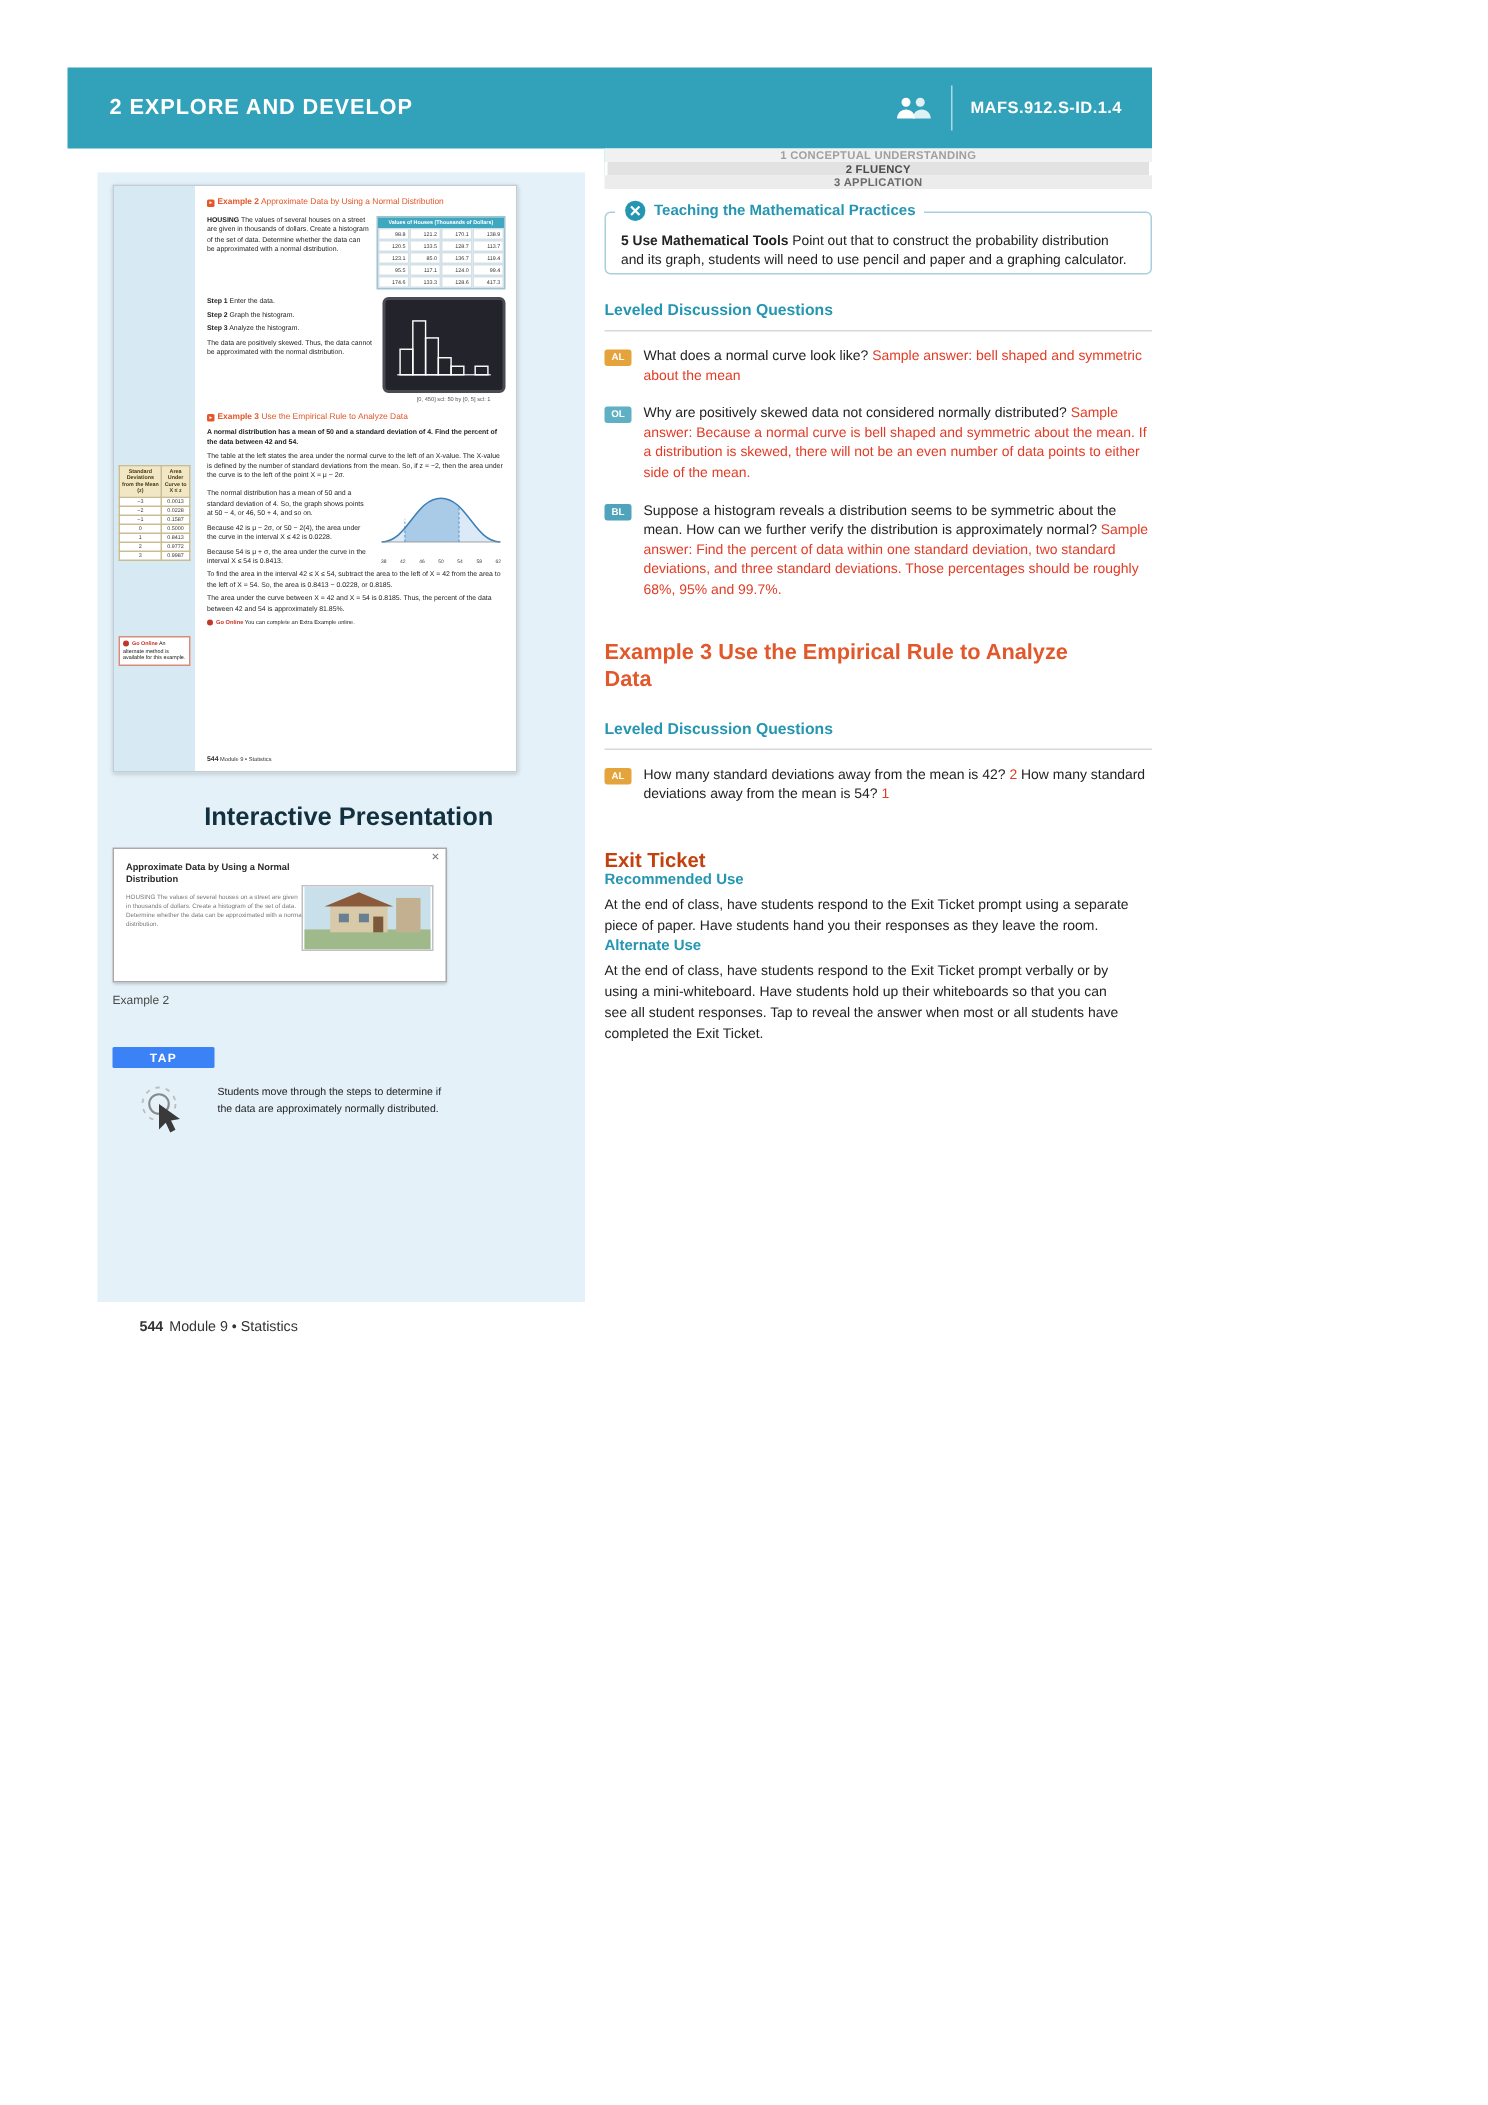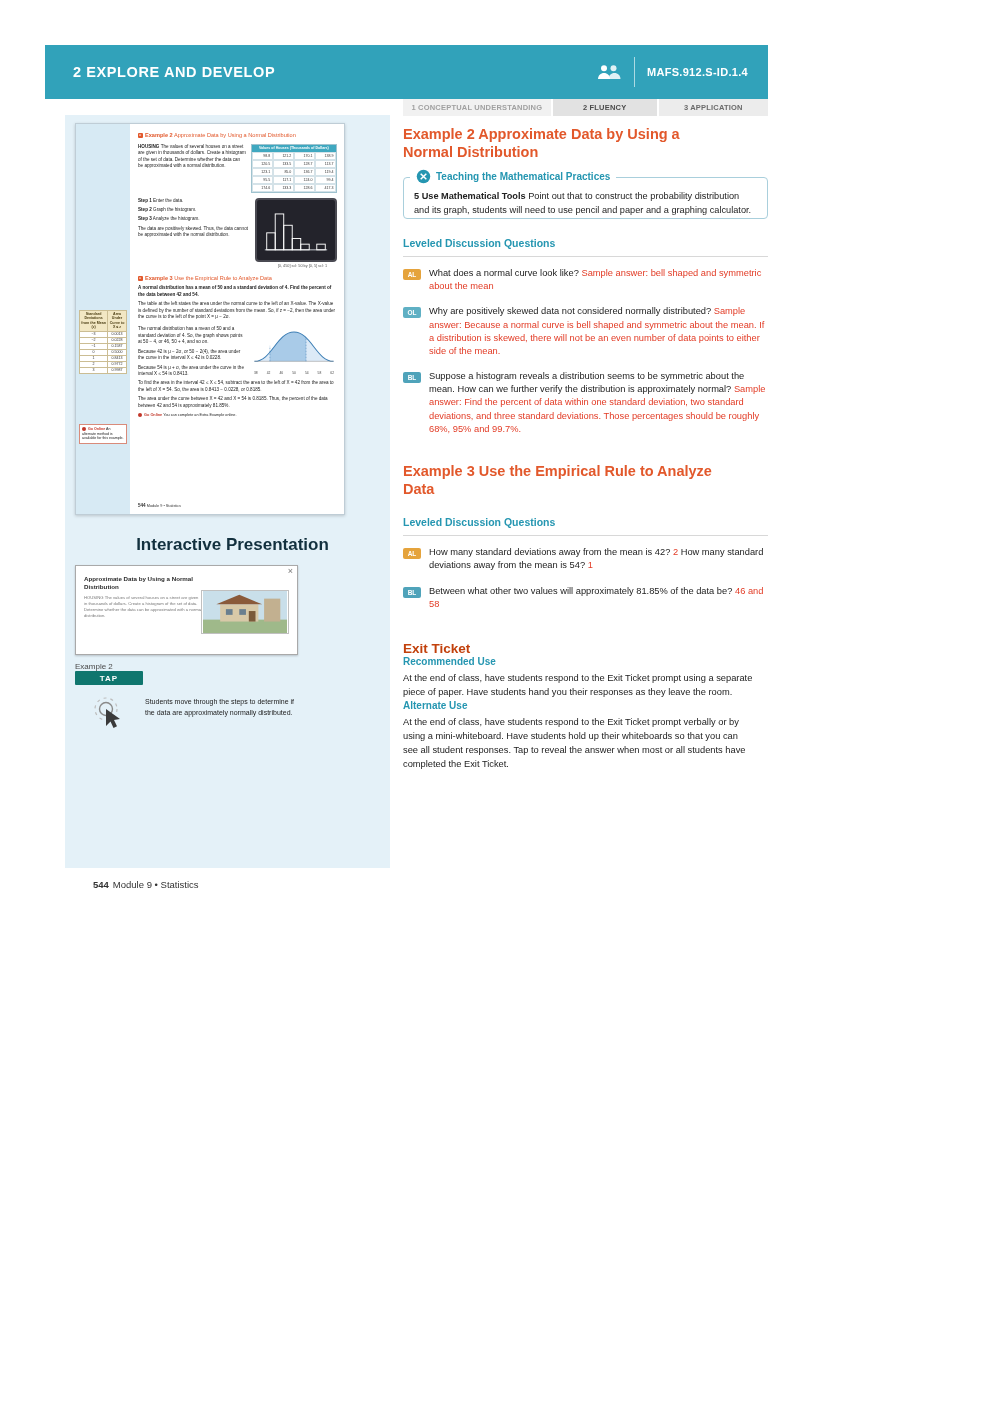--- a/index.html
+++ b/index.html
@@ -73,30 +73,30 @@
   
   .ip-heading { margin-top:20px; font-size:17px; font-weight:bold; color:#12303E;text-align:center; }
   .thumb { position:relative; margin-top:10px; width:223px; height:90px; background:#fff;
            border:1px solid #a9a9a9; box-shadow:0 1px 2px rgba(0,0,0,.2); padding:9px 8px; }
   .thumb-close { position:absolute; top:1px; right:4px; font-size:9px; color:#777; line-height:1; }
   .thumb-title { font-size:6.2px; font-weight:bold; color:#2b2b2b; width:130px; line-height:1.3; }
   .thumb-text { margin-top:4px; font-size:4.2px; color:#777; width:118px; line-height:1.45; }
   .thumb-photo { position:absolute; right:8px; top:24px; width:88px; height:44px;
                  border:1px solid #c0c0c0; }
   .ip-caption { margin-top:7px; font-size:8px; color:#4a4a4a; }
-  .tap-btn { margin-top:0; width:68px; height:14px; background:#0f766e; color:#fff;
+  .tap-btn { margin-top:27px; width:68px; height:14px; background:#3b82f6; color:#fff;
              font-size:8px; font-weight:bold; letter-spacing:1px; display:flex;
              align-items:center; justify-content:center; border-radius:1px; }
   .ip-row { display:flex; gap:16px; margin-top:12px; align-items:flex-start; }
   .gesture { flex:none; margin-left:16px; }
   .ip-desc { width:160px; font-size:7px; line-height:1.55; color:#222; }
 
   
   .right-col { margin-left:13px; width:365px; }
-  .tabbar { display:flex; height:17px; background:#5eead4; }
+  .tabbar { display:flex; height:17px; background:#5eead4;flex-direction:column; }
   .tab { display:flex; align-items:center; justify-content:center; font-size:7.5px;
          font-weight:bold; color:#A0A0A0; letter-spacing:.2px; }
   .tab1 { flex:1.35; background:#F1F1F1; }
   .tab2 { flex:.95; background:#E2E2E2; color:#4A4A4A; border-left:2px solid #fff;
           border-right:2px solid #fff; }
   .tab3 { flex:1; background:#ECECEC; color:#6A6A6A; }
 
   .rc-body { padding-top:9px; }
   .ex-heading { font-size:14.5px; line-height:1.25; color:#E2582B; max-width:318px; }
   .ex-heading .lbl { font-weight:bold; }
@@ -358,24 +358,20 @@
     <div class="right-col">
 
       <div class="tabbar">
         <div class="tab tab1">1 CONCEPTUAL UNDERSTANDING</div>
         <div class="tab tab2">2 FLUENCY</div>
         <div class="tab tab3">3 APPLICATION</div>
       </div>
 
       <div class="rc-body">
 
-        <h2 class="ex-heading">
-          <span class="lbl">Example 2</span>
-          <span>Approximate Data by Using a Normal Distribution</span>
-        </h2>
 
         <div class="teach-box">
           <div class="teach-legend">
             <svg width="15" height="15" viewBox="0 0 16 16">
               <circle cx="8" cy="8" r="7.2" fill="#2596B1"></circle>
               <path d="M5 11 L11 5 M5 5 L11 11" stroke="#fff" stroke-width="1.6"></path>
             </svg>
             <span class="teach-title">Teaching the Mathematical Practices</span>
           </div>
           <p class="teach-body">
@@ -423,27 +419,20 @@
           <span class="badge badge-AL">AL</span>
           <p class="ldq-text">
             <span>How many standard deviations away from the mean is 42?</span>
             <span class="red">2</span>
             <span>How many standard deviations away from the mean is 54?</span>
             <span class="red">1</span>
           </p>
         </div>
 
 
-        <div class="ldq-item">
-          <span class="badge badge-BL">BL</span>
-          <p class="ldq-text">
-            <span>Between what other two values will approximately 81.85% of the data be?</span>
-            <span class="red">46 and 58</span>
-          </p>
-        </div>
 
         <h2 class="exit-heading">Exit Ticket</h2>
 
         <h3 class="use-heading">Recommended Use</h3>
         <p class="use-body">At the end of class, have students respond to the Exit Ticket prompt using a separate piece of paper. Have students hand you their responses as they leave the room.</p>
 
         <h3 class="use-heading">Alternate Use</h3>
         <p class="use-body">At the end of class, have students respond to the Exit Ticket prompt verbally or by using a mini-whiteboard. Have students hold up their whiteboards so that you can see all student responses. Tap to reveal the answer when most or all students have completed the Exit Ticket.</p>
 
       </div>

